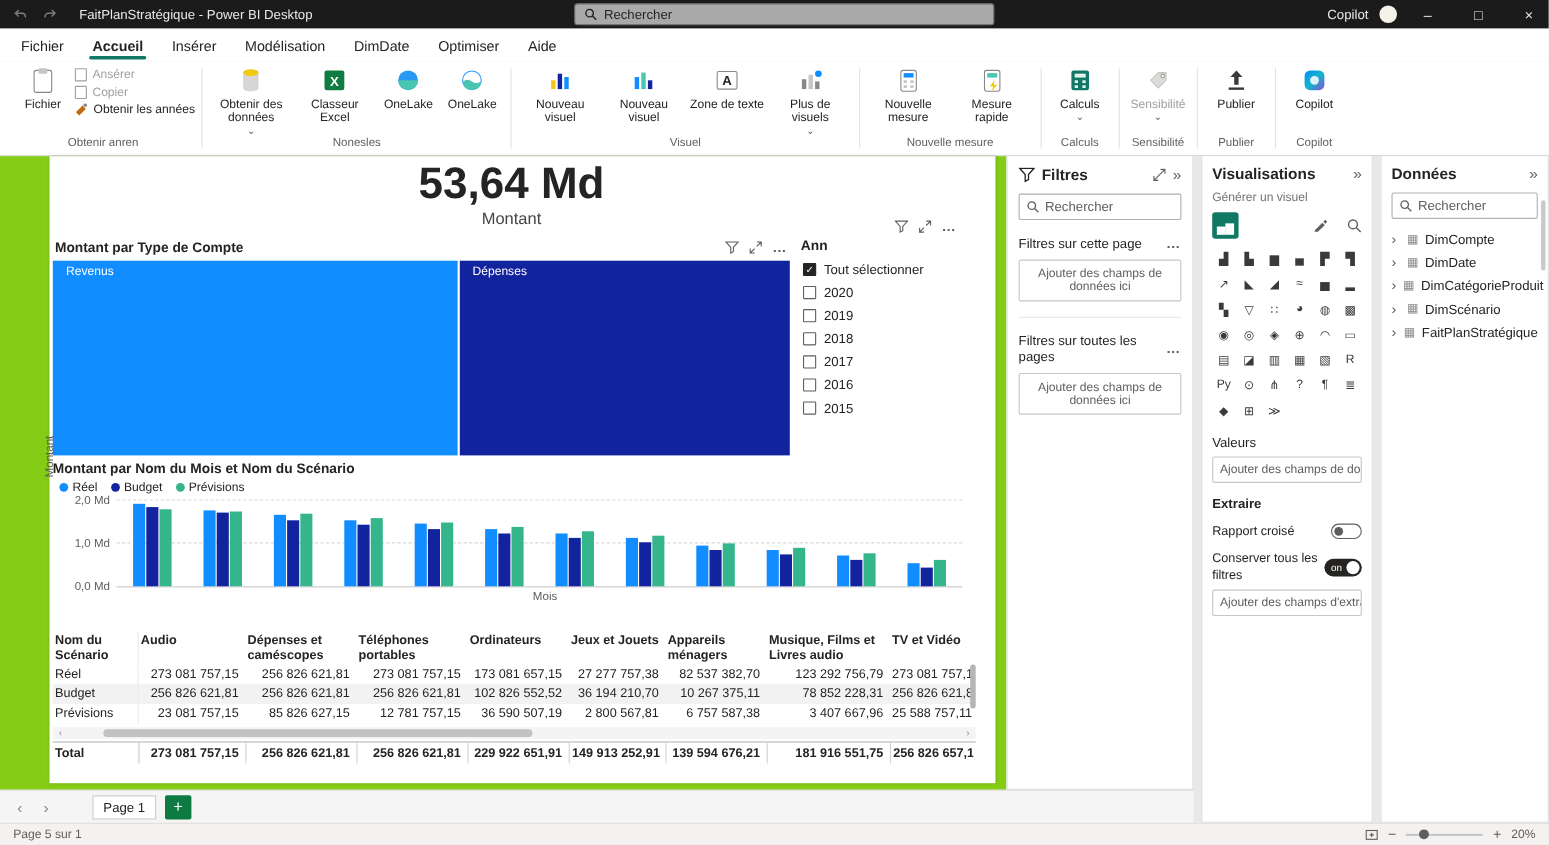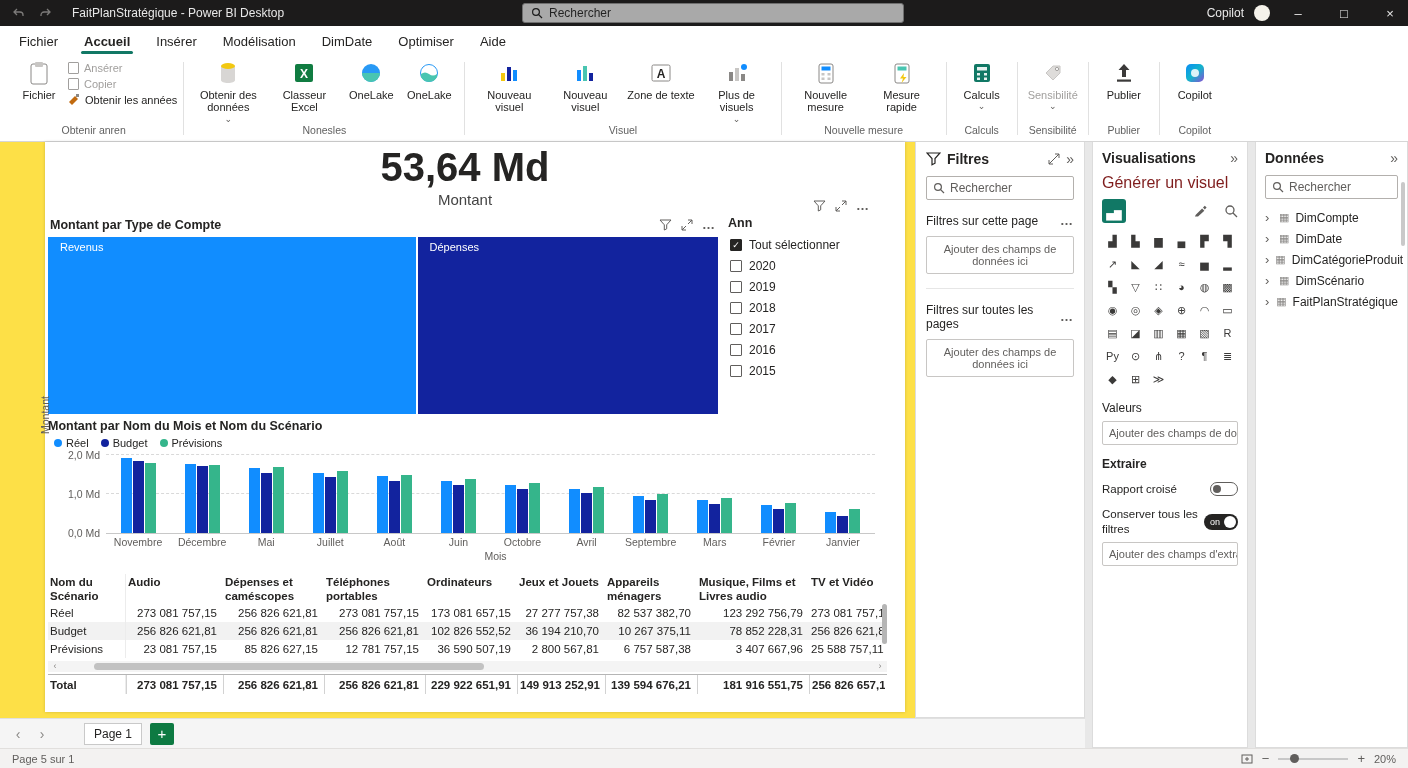--- a/index.html
+++ b/index.html
@@ -37,21 +37,21 @@
   .rb-big .rb-lbl { font-size:11px; line-height:1.12; text-align:center; color:#252423; max-width:68px; }
   .rb-big.disabled .rb-lbl { color:#a19f9d; }
   .rb-chev { font-size:9px; color:#605e5c; line-height:6px; }
   .rb-stack { display:flex; flex-direction:column; gap:4px; padding-top:4px; }
   .rb-small { display:flex; align-items:center; gap:5px; font-size:11px; color:#252423; white-space:nowrap; }
   .rb-small.disabled { color:#a19f9d; }
   .sq-ic { width:11px; height:12px; border:1px solid #a19f9d; border-radius:1px; display:inline-block; }
   #ribbon-collapse { position:absolute; right:8px; top:126px; }
 
   
-  #canvas { position:absolute; left:0; top:142px; width:915px; height:576px; background:#fde047; }
+  #canvas { position:absolute; left:0; top:142px; width:915px; height:576px; background:#84cc16; }
   #page { position:absolute; left:45px; top:0; width:860px; height:570px; background:#fff; box-shadow:0 0 3px rgba(0,0,0,.18); }
 
   
   #card { position:absolute; left:250px; top:2px; width:340px; height:70px; text-align:center; }
   #card .card-value { font-size:40px; font-weight:700; color:#252423; line-height:46px; }
   #card .card-label { font-size:15px; color:#444; margin-top:1px; }
   .hover-tools { display:flex; align-items:center; gap:9px; color:#605e5c; }
   #slicer-tools { position:absolute; left:768px; top:58px; }
   .ht-more { font-size:13px; font-weight:700; letter-spacing:1px; line-height:8px; color:#605e5c; }
 
@@ -117,21 +117,21 @@
   .panel-title { font-size:14px; font-weight:700; color:#252423; flex:1; }
   .panel-collapse { font-size:14px; color:#605e5c; }
   .search-box { margin-top:9px; height:24px; border:1px solid #b3b0ad; border-radius:2px; display:flex; align-items:center; gap:5px; padding:0 6px; }
   .search-box input { border:none; outline:none; background:transparent; font-family:inherit; font-size:12px; color:#252423; width:100%; }
   .search-box input::placeholder { color:#605e5c; }
   .flt-section-label { display:flex; align-items:center; margin-top:14px; font-size:12px; color:#252423; }
   .flt-section-label .more { margin-left:auto; }
   .drop-zone { margin-top:8px; border:1px solid #c8c6c4; border-radius:2px; min-height:38px; display:flex; align-items:center; justify-content:center; text-align:center; font-size:11px; color:#605e5c; padding:4px 16px; }
   .flt-divider { border-top:1px solid #e6e6e6; margin-top:14px; }
 
-  .vis-subtitle { font-size:16px; color:#7f1d1d; margin-top:8px; }
+  .vis-subtitle { font-size:11px; color:#737373; margin-top:8px; }
   #vis-top { display:flex; align-items:center; margin-top:7px; }
   #vis-selected-tile { width:24px; height:24px; border-radius:3px; background:#117865; color:#fff; font-size:10px; display:flex; align-items:flex-end; justify-content:center; line-height:10px; padding-bottom:3px; }
   #vis-top .right-ics { margin-left:auto; display:flex; gap:16px; align-items:center; }
   #vis-grid { display:grid; grid-template-columns:repeat(6,1fr); gap:3px 2px; margin-top:8px; }
   .vis-icon { height:20px; display:flex; align-items:center; justify-content:center; font-size:11px; color:#3b3a39; }
   .vis-sec-label { font-size:12px; font-weight:700; margin-top:12px; color:#252423; }
   .field-well { margin-top:6px; height:24px; border:1px solid #c8c6c4; border-radius:2px; font-size:11px; color:#605e5c; display:flex; align-items:center; padding:0 6px; white-space:nowrap; overflow:hidden; }
   .vis-row { display:flex; align-items:center; margin-top:11px; font-size:11.5px; color:#252423; }
   .vis-row .lbl { flex:1; line-height:1.25; }
   .toggle-off { width:28px; height:14px; border:1px solid #605e5c; border-radius:8px; position:relative; }
@@ -611,34 +611,20 @@
               <div class="bar" style="height: 24px; background: rgb(18, 35, 158);"></div>
               <div class="bar" style="height: 30px; background: rgb(53, 181, 139);"></div>
             </div>
             <div class="bar-group">
               <div class="bar" style="height: 21px; background: rgb(17, 141, 255);"></div>
               <div class="bar" style="height: 17px; background: rgb(18, 35, 158);"></div>
               <div class="bar" style="height: 24px; background: rgb(53, 181, 139);"></div>
             </div>
           </div>
       </div>
-      <div id="bar-cats">
-          <div class="bar-cat">Novembre</div>
-          <div class="bar-cat">Décembre</div>
-          <div class="bar-cat">Mai</div>
-          <div class="bar-cat">Juillet</div>
-          <div class="bar-cat">Août</div>
-          <div class="bar-cat">Juin</div>
-          <div class="bar-cat">Octobre</div>
-          <div class="bar-cat">Avril</div>
-          <div class="bar-cat">Septembre</div>
-          <div class="bar-cat">Mars</div>
-          <div class="bar-cat">Février</div>
-          <div class="bar-cat">Janvier</div>
-        </div>
       <div id="xlab">Mois</div>
     </div>
     <div id="ylab">Montant</div>
 
     <div id="matrix">
       <div class="m-row" id="matrix-head">
           <div class="m-cell m-h m-first" style="width: 78px;">Nom du Scénario</div>
           <div class="m-cell m-h" style="width: 97px;">Audio</div>
           <div class="m-cell m-h" style="width: 101px;">Dépenses et caméscopes</div>
           <div class="m-cell m-h" style="width: 101px;">Téléphones portables</div>

